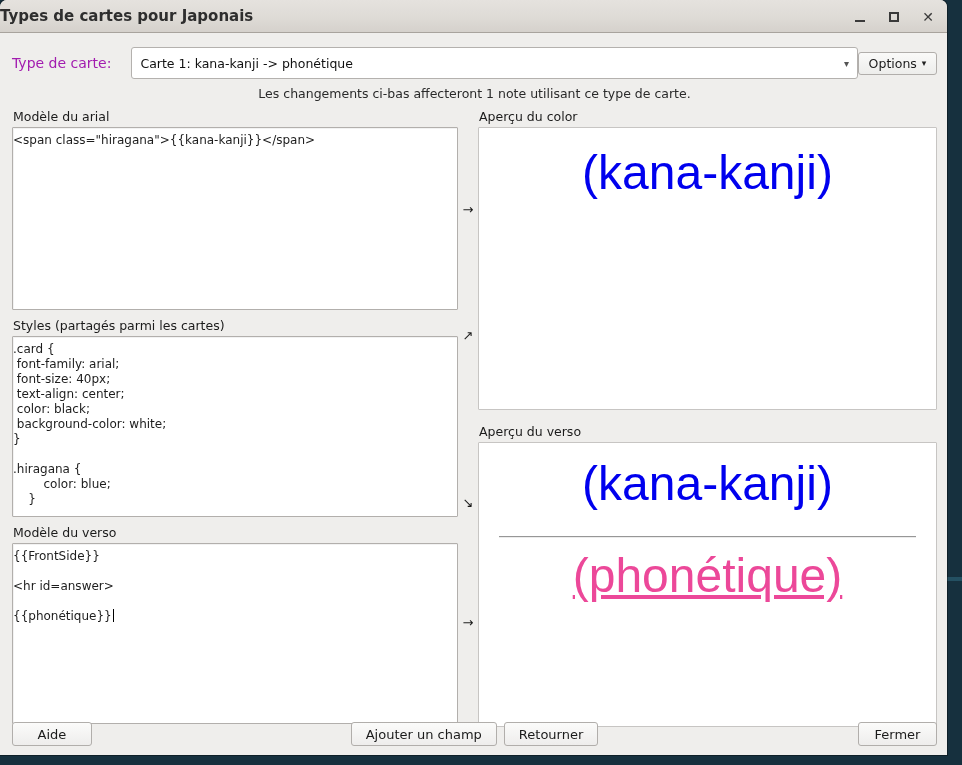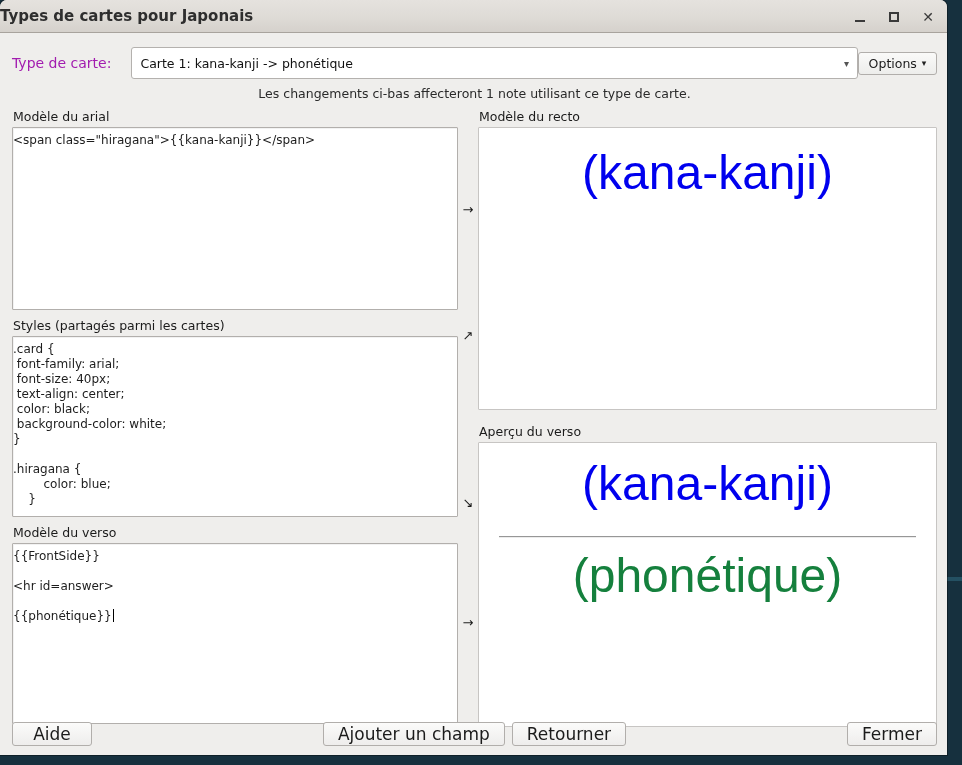--- a/index.html
+++ b/index.html
@@ -110,21 +110,21 @@
 
   .footer{
     position:absolute; left:12px; right:10px; bottom:9px;
     display:grid; grid-template-columns:1fr auto 1fr; align-items:center;
   }
   .footer-center{ display:flex; gap:7px; }
   .btn{
     height:24px; background:linear-gradient(180deg,#fbfbfa,#eeedec);
     border:1px solid #b1aeab; border-radius:3px;
     display:flex; align-items:center; justify-content:center;
-    font-size:17px; color:#1b1b1b; padding:0 14px;
+    font-size:13px; color:#1b1b1b; padding:0 14px;
   }
   .btn-help{ justify-self:start; min-width:80px; }
   .btn-close{ justify-self:end; min-width:79px; }
 </style>
 </head>
 <body>
 
 <div class="desktop-stripe"></div>
 
 <div class="window">
@@ -188,30 +188,30 @@
       </div>
 
       <div class="col-mid">
         <span class="arrow arrow-1">→</span>
         <span class="arrow arrow-2">↗</span>
         <span class="arrow arrow-3">↘</span>
         <span class="arrow arrow-4">→</span>
       </div>
 
       <div class="col-right">
-        <div class="field-label">Modèle du recto</div>
+        <div class="field-label">Aperçu du color</div>
         <div class="preview preview-front">
           <div class="preview-text" id="front-preview-text" style="color: rgb(0, 0, 238);">(kana-kanji)</div>
         </div>
 
         <div class="field-label spaced" style="margin-top:14px;">Aperçu du verso</div>
         <div class="preview preview-back">
           <div class="preview-text" id="back-preview-question" style="color: rgb(0, 0, 238);">(kana-kanji)</div>
           <div class="preview-hr"></div>
-          <div class="preview-text" id="back-preview-answer" style="color: #15803d;">(phonétique)</div>
+          <div class="preview-text" id="back-preview-answer" style="color: #ec4899; text-decoration: underline;">(phonétique)</div>
         </div>
       </div>
 
     </div>
 
     <div class="footer">
       <div class="btn btn-help">Aide</div>
       <div class="footer-center">
         <div class="btn">Ajouter un champ</div>
         <div class="btn">Retourner</div>

